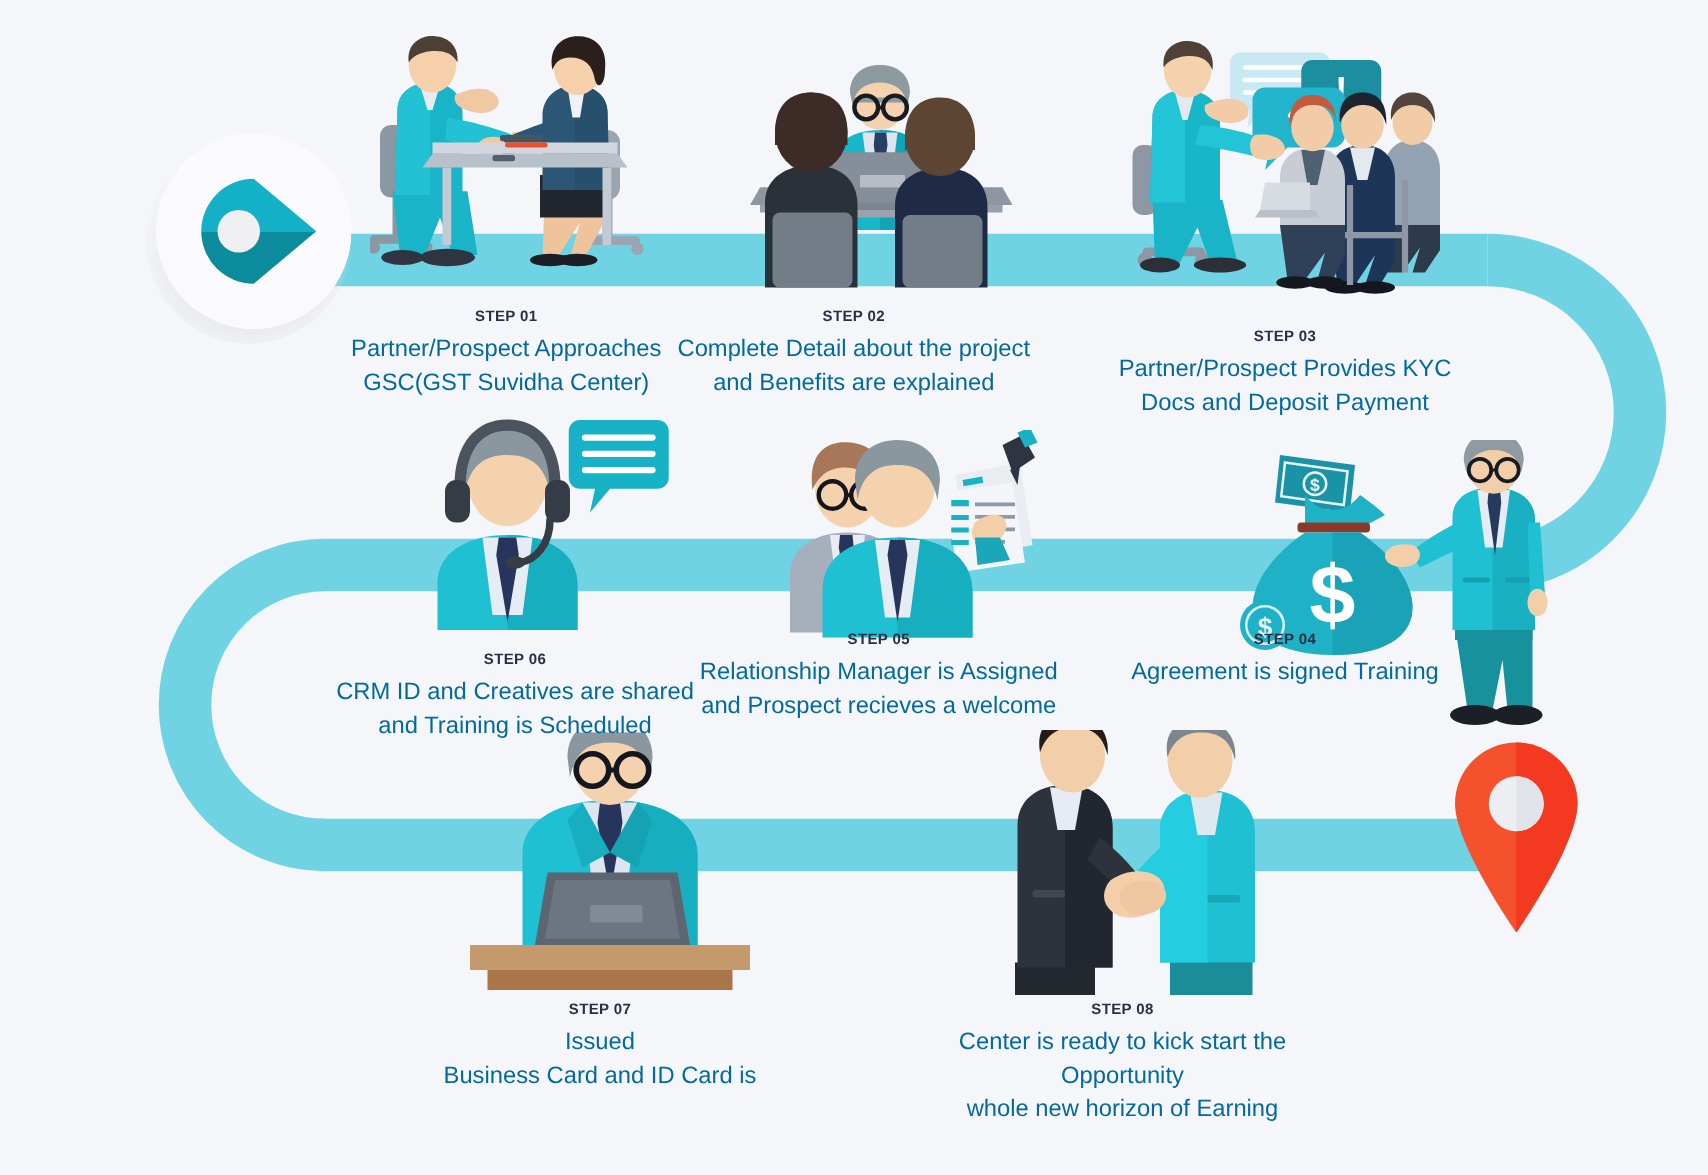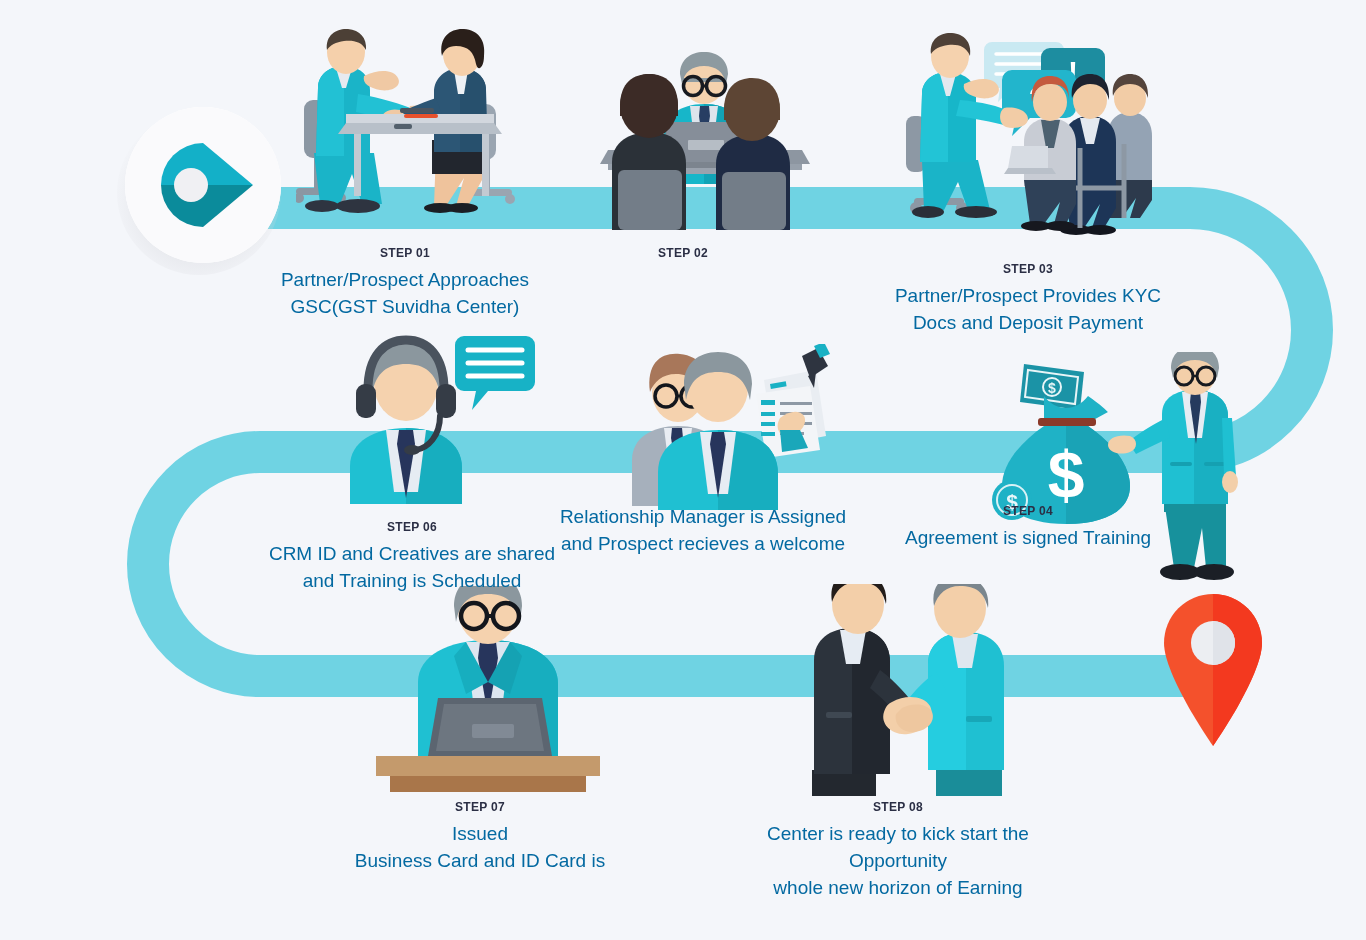--- a/index.html
+++ b/index.html
@@ -495,38 +495,43 @@
   <div class="step-label" style="left:255px; top:246px;">
     <div class="step-title">STEP 01</div>
     <div class="step-desc">
       <div>Partner/Prospect Approaches</div>
       <div>GSC(GST Suvidha Center)</div>
     </div>
   </div>
 
   <div class="step-label" style="left:533px; top:246px;">
     <div class="step-title">STEP 02</div>
+    <div class="step-desc">
+      <div>Complete Detail about the project</div>
+      <div>and Benefits are explained</div>
+    </div>
   </div>
 
   <div class="step-label" style="left:878px; top:246px;margin-top:16px;">
     <div class="step-title">STEP 03</div>
     <div class="step-desc">
       <div>Partner/Prospect Provides KYC</div>
       <div>Docs and Deposit Payment</div>
     </div>
   </div>
 
   <div class="step-label" style="left:878px; top:504px;">
     <div class="step-title">STEP 04</div>
     <div class="step-desc">
       <div>Agreement is signed Training</div>
     </div>
   </div>
 
   <div class="step-label" style="left:553px; top:504px;">
+    <div class="step-title">STEP 05</div>
     <div class="step-desc">
       <div>Relationship Manager is Assigned</div>
       <div>and Prospect recieves a welcome</div>
     </div>
   </div>
 
   <div class="step-label" style="left:262px; top:520px;">
     <div class="step-title">STEP 06</div>
     <div class="step-desc">
       <div>CRM ID and Creatives are shared</div>

